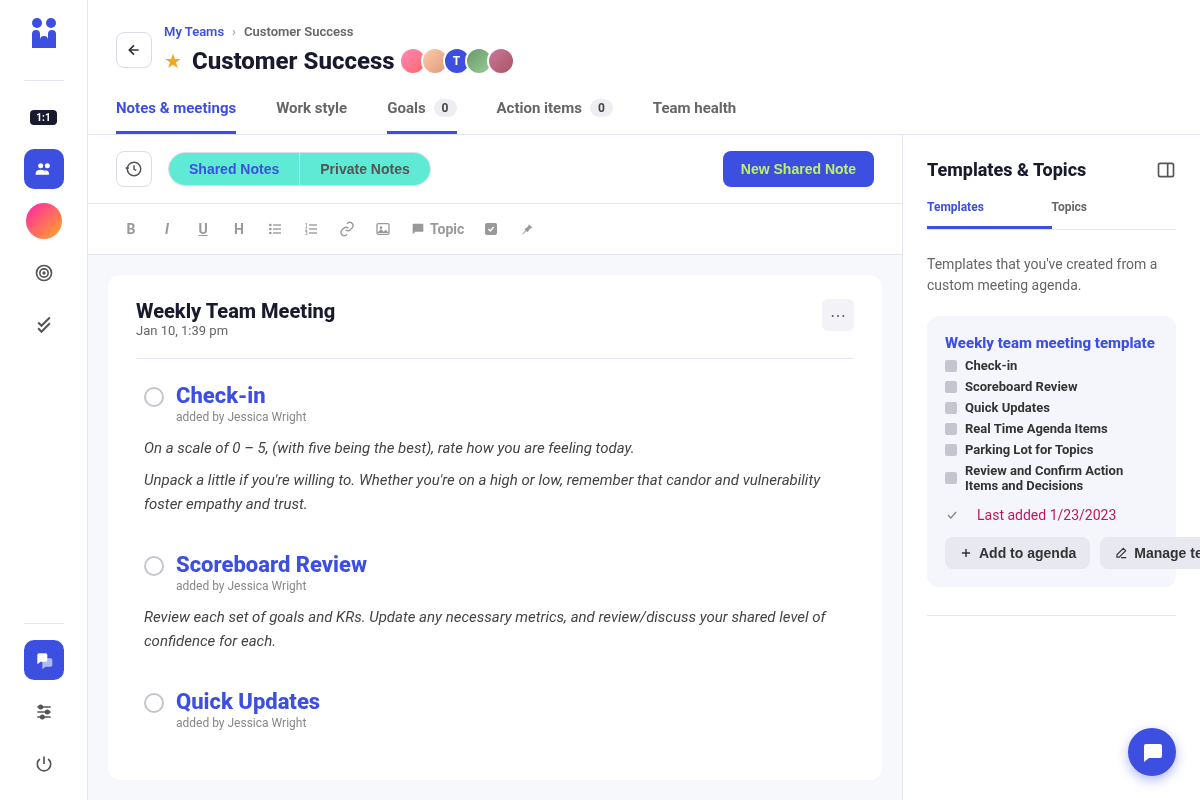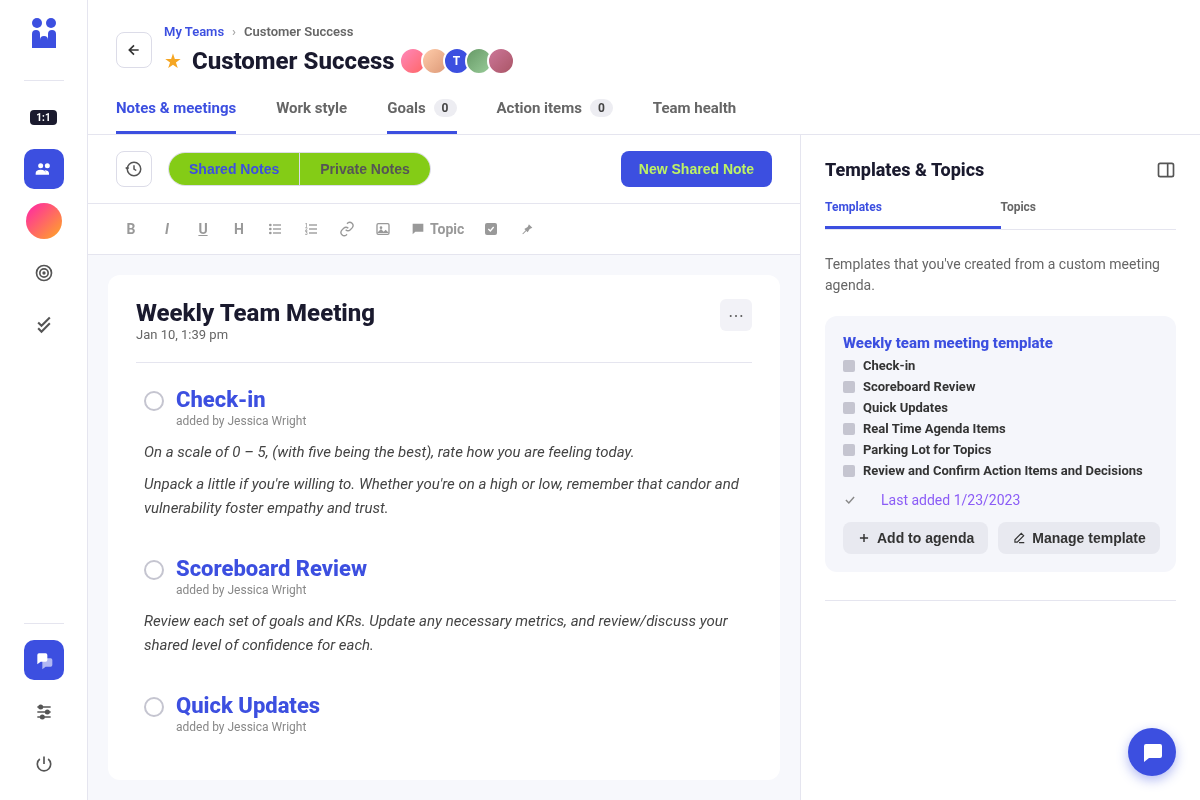--- a/index.html
+++ b/index.html
@@ -34,55 +34,55 @@
 .tabs { display: flex; gap: 40px; border-bottom: 1px solid #e5e5ef; padding: 0 28px; }
 .tab { padding: 0 0 14px; font-size: 15px; font-weight: 700; color: #666; cursor: pointer; display: flex; align-items: center; gap: 8px; border-bottom: 3px solid transparent; }
 .tab.active { color: #3c4fe0; border-bottom-color: #3c4fe0; }
 .tab .count { background: #ededf2; color: #444; font-size: 12px; padding: 2px 8px; border-radius: 10px; }
 .content-area { flex: 1; display: flex; overflow: hidden; }
 .notes-col { flex: 1; display: flex; flex-direction: column; background: #f7f8fc; overflow: hidden; }
 .notes-toolbar { background: #fff; padding: 16px 28px; display: flex; align-items: center; justify-content: space-between; border-bottom: 1px solid #e5e5ef; }
 .notes-toolbar-left { display: flex; align-items: center; gap: 16px; }
 .history-btn { width: 36px; height: 36px; border: 1px solid #dcdce8; border-radius: 8px; display: flex; align-items: center; justify-content: center; cursor: pointer; background: #fff; }
 .segmented { display: flex; border: 1px solid #dcdce8; border-radius: 20px; overflow: hidden; }
-.seg-btn { padding: 8px 20px; font-size: 14px; font-weight: 700; color: #555; background: #84cc16; border: none; cursor: pointer; }
+.seg-btn { padding: 8px 20px; font-size: 14px; font-weight: 700; color: #555; background: #5eead4; border: none; cursor: pointer; }
 .seg-btn.active { color: #3c4fe0; }
 .seg-divider { width: 1px; background: #dcdce8; }
 .new-note-btn { background: #3c4fe0; color: #bef264; border: none; padding: 10px 18px; border-radius: 8px; font-size: 14px; font-weight: 700; cursor: pointer; }
 .format-bar { background: #fff; padding: 10px 28px; display: flex; gap: 6px; border-bottom: 1px solid #e5e5ef; }
 .fmt-btn { width: 30px; height: 30px; border-radius: 6px; display: flex; align-items: center; justify-content: center; color: #999; cursor: pointer; font-weight: 700; font-size: 14px; }
 .fmt-btn.topic { width: auto; padding: 0 6px; gap: 4px; font-weight: 700; font-size: 14px; }
 .fmt-btn svg { width: 16px; height: 16px; }
 .note-card { margin: 20px; background: #fff; border-radius: 12px; padding: 24px 28px; overflow-y: hidden; flex: 1; }
 .note-header { display: flex; justify-content: space-between; align-items: flex-start; margin-bottom: 4px; }
-.note-title { font-size: 24px; font-weight: 800; }
+.note-title { font-size: 20px; font-weight: 800; }
 .note-date { font-size: 13px; color: #666; margin-bottom: 16px; }
 .note-menu { width: 32px; height: 32px; background: #f2f2f7; border-radius: 6px; display: flex; align-items: center; justify-content: center; cursor: pointer; color: #666; }
 .note-divider { height: 1px; background: #e5e5ef; margin-bottom: 24px; }
 .agenda-item { margin-bottom: 36px; padding-left: 8px; }
 .agenda-head { display: flex; align-items: flex-start; gap: 12px; }
 .circle { width: 20px; height: 20px; border: 2px solid #c5c5d0; border-radius: 50%; margin-top: 4px; flex-shrink: 0; }
 .agenda-title { font-size: 22px; font-weight: 800; color: #3c4fe0; }
 .agenda-by { font-size: 12px; color: #888; margin-top: 2px; }
 .agenda-body { font-style: italic; color: #444; font-size: 15px; line-height: 1.6; margin-top: 12px; }
 .agenda-body p { margin-bottom: 8px; }
-.right-panel { width: 400px; border-left: 1px solid #e5e5ef; padding: 24px; overflow-y: hidden; background: #fff; }
+.right-panel { width: 298px; border-left: 1px solid #e5e5ef; padding: 24px; overflow-y: hidden; background: #fff; }
 .rp-head { display: flex; justify-content: space-between; align-items: center; margin-bottom: 20px; }
 .rp-title { font-size: 18px; font-weight: 800; }
 .rp-tabs { display: flex; border-bottom: 1px solid #e5e5ef; margin-bottom: 24px; }
 .rp-tab { flex: 1; padding-bottom: 12px; font-size: 12px; font-weight: 700; color: #666; cursor: pointer; border-bottom: 3px solid transparent; }
 .rp-tab.active { color: #3c4fe0; border-bottom-color: #3c4fe0; }
 .rp-section-head { display: flex; align-items: center; gap: 10px; color: #3c4fe0; font-size: 17px; font-weight: 800; margin-bottom: 10px; }
 .rp-desc { font-size: 14px; color: #666; line-height: 1.5; margin-bottom: 20px; }
 .template-card { background: #f5f6fb; border-radius: 12px; padding: 18px; }
 .template-name { color: #3c4fe0; font-size: 15px; font-weight: 800; margin-bottom: 6px; }
 .template-items { display: flex; flex-direction: column; gap: 6px; margin-bottom: 14px; }
 .ti { display: flex; align-items: center; gap: 8px; font-size: 13px; font-weight: 700; color: #333; }
 .ti-icon { width: 12px; height: 12px; background: #c5c5d0; border-radius: 2px; flex-shrink: 0; }
-.last-added { display: flex; align-items: center; gap: 24px; font-size: 14px; color: #8b5cf6; margin-bottom: 14px; }
+.last-added { display: flex; align-items: center; gap: 18px; font-size: 14px; color: #be185d; margin-bottom: 14px; }
 .template-actions { display: flex; gap: 10px; }
 .t-btn { flex: none; padding: 8px 14px; background: #e8e9f0; border: none; border-radius: 8px; font-size: 14px; font-weight: 700; color: #333; cursor: pointer; display: flex; align-items: center; gap: 6px; }
 .rp-section-divider { height: 1px; background: #e5e5ef; margin: 28px 0 20px; }
 .chat-fab { position: fixed; bottom: 24px; right: 24px; width: 48px; height: 48px; background: #3c4fe0; border-radius: 50%; display: flex; align-items: center; justify-content: center; cursor: pointer; box-shadow: 0 4px 12px rgba(60,79,224,0.4); }
 .chat-fab svg { width: 24px; height: 24px; }
 </style>
 </head>
 <body>
 
 <div class="sidebar">

